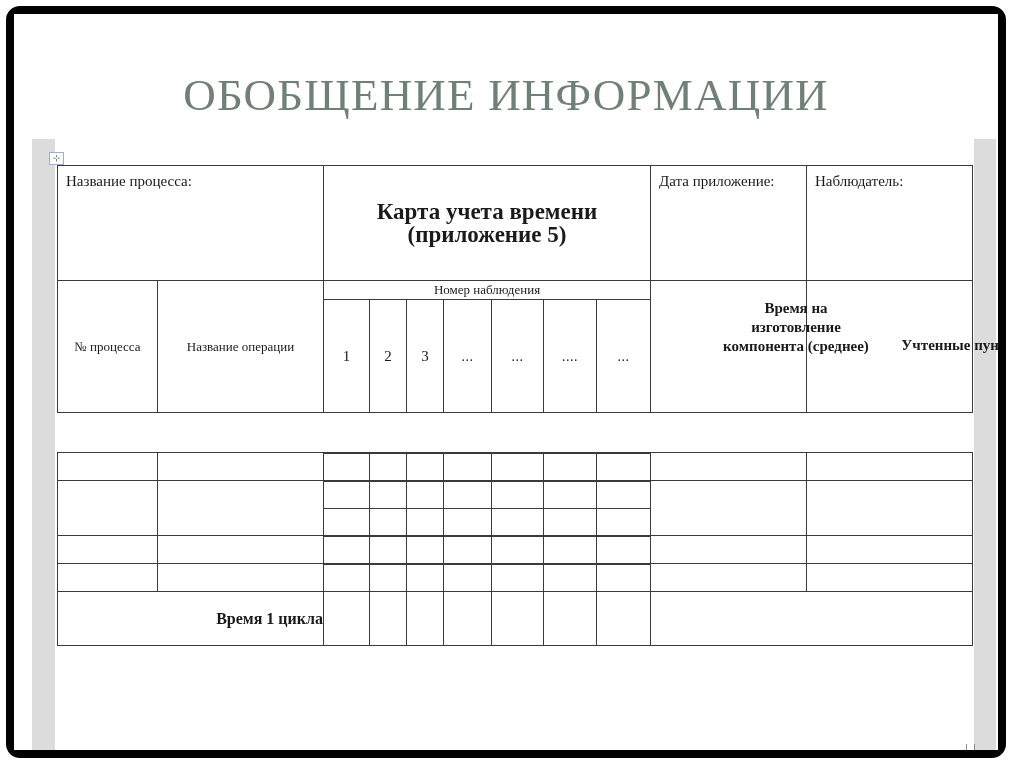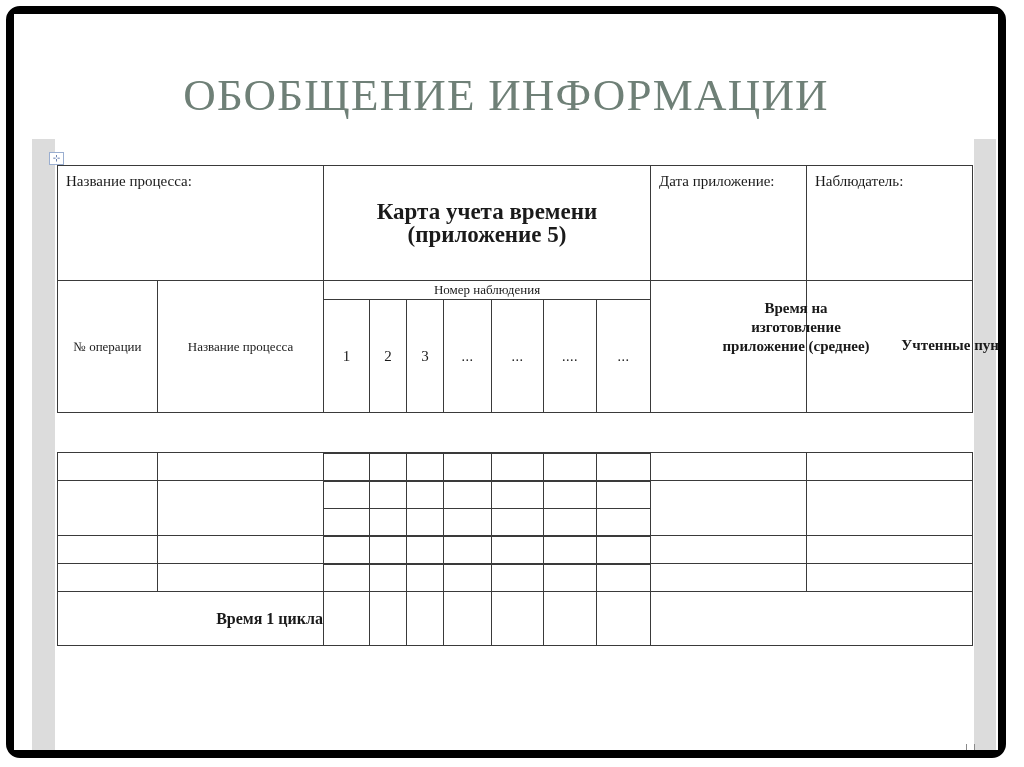--- a/index.html
+++ b/index.html
@@ -193,24 +193,24 @@
           <td class="title-cell" colspan="7">
             <div>Карта учета времени</div>
             <div>(приложение 5)</div>
           </td>
           <td class="lbl-left">Дата приложение:</td>
           <td class="lbl-left">Наблюдатель:</td>
         </tr>
 
         <tr>
           <td class="hdr-plain" rowspan="2" style="height:44px;">
-            <div>№ операции</div>
+            <div>№ процесса</div>
           </td>
           <td class="hdr-plain" rowspan="2">
-            <div>Название процесса</div>
+            <div>Название операции</div>
           </td>
           <td class="hdr-plain" colspan="7">Номер наблюдения</td>
           <td rowspan="2" class="blank"></td>
           <td rowspan="2" class="blank"></td>
         </tr>
 
         <tr>
           <td class="num-col" style="height:112px;">1</td>
           <td class="num-col">2</td>
           <td class="num-col">3</td>
@@ -220,21 +220,21 @@
           <td class="dots">...</td>
         </tr>
 
         <tr>
           
         </tr>
 
       </tbody>
         </table>
 
-      <div style="position:absolute;left:686px;top:136px;width:156px;height:104px;display:flex;align-items:center;justify-content:center;text-align:center;font-weight:bold;font-size:15px;line-height:19px;color:#1a1a1a;pointer-events:none;">Время на изготовление приложение (среднее)</div>
+      <div style="position:absolute;left:686px;top:136px;width:156px;height:104px;display:flex;align-items:center;justify-content:center;text-align:center;font-weight:bold;font-size:15px;line-height:19px;color:#1a1a1a;pointer-events:none;">Время на изготовление компонента (среднее)</div>
 
       <div style="position:absolute;left:849px;top:166px;width:166px;height:80px;display:flex;align-items:center;justify-content:center;text-align:center;font-weight:bold;font-size:15px;line-height:19px;color:#1a1a1a;pointer-events:none;">Учтенные пункты</div>
 
       <table class="time-table" style="top:313px;">
         <colgroup>
           <col style="width:100px">
           <col style="width:166px">
           <col style="width:46px">
           <col style="width:37px">
           <col style="width:37px">

